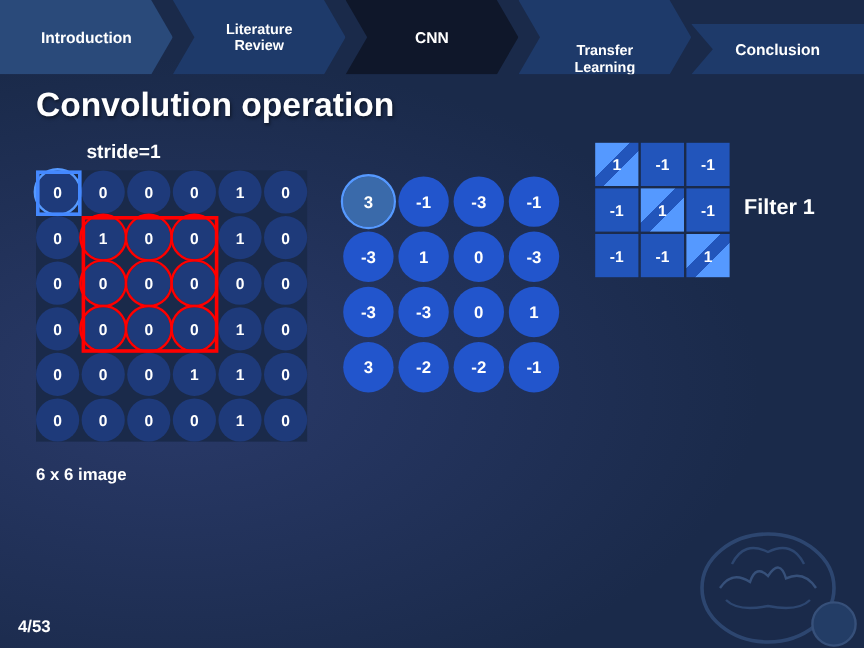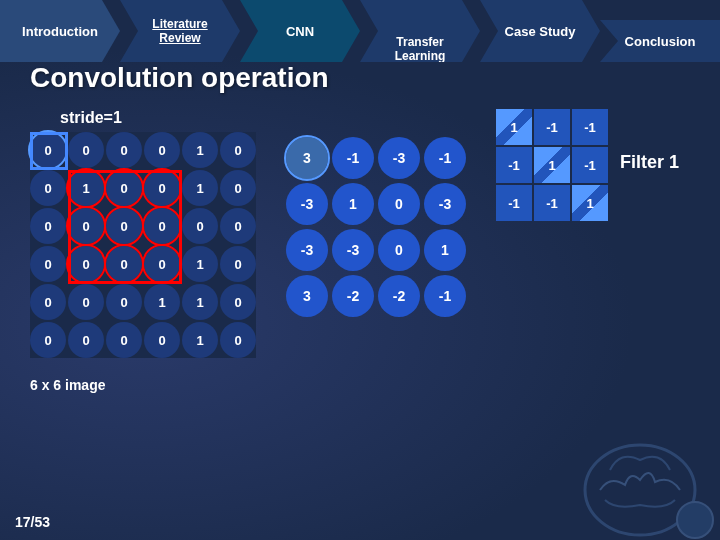--- a/index.html
+++ b/index.html
@@ -47,36 +47,36 @@
     .nav-item:first-child {
       clip-path: polygon(0 0, calc(100% - 18px) 0, 100% 50%, calc(100% - 18px) 100%, 0 100%);
     }
 
     .nav-item:last-child {
       clip-path: polygon(0 0, 100% 0, 100% 100%, 0 100%, 18px 50%);
       margin-top: 20px;
     }
 
     .nav-item.active {
-      background: #0c4a6e;
+      background: #0f172a;
     }
 
     .nav-item.inactive {
       background: #2a4a7a;
     }
 
     .nav-item.dark {
       background: #1e3a6a;
     }
 
     
     .content {
       position: relative;
       z-index: 5;
-      padding: 0 30px;
+      padding: 10px 30px;
     }
 
     .page-title {
       font-size: 28px;
       font-weight: bold;
       color: white;
       margin-bottom: 15px;
       text-shadow: 1px 1px 3px rgba(0,0,0,0.5);
     }
 
@@ -85,21 +85,21 @@
       display: flex;
       flex-direction: column;
       align-items: flex-start;
     }
 
     .stride-label {
       color: white;
       font-size: 16px;
       font-weight: bold;
       margin-bottom: 5px;
-      margin-left: 30px;
+      margin-left: 42px;
     }
 
     .grid-container {
       position: relative;
       display: inline-block;
     }
 
     .image-grid {
       display: grid;
       grid-template-columns: repeat(6, 36px);
@@ -210,30 +210,27 @@
     }
   </style>
 </head>
 <body>
 
 <div class="nav-bar">
   <div class="nav-item inactive">
     <span style="white-space:pre;">Introduction</span>
   </div>
   <div class="nav-item dark">
-    <span style="white-space:pre; text-align:center; font-size:12px;text-decoration:underline;">Literature<br>Review</span>
+    <span style="white-space:pre; text-align:center; font-size:12px;">Literature<br>Review</span>
   </div>
   <div class="nav-item active">
     <span>CNN</span>
   </div>
   <div class="nav-item dark">
     <span style="white-space:pre; text-align:center; font-size:12px;margin-top:36px;">Transfer<br>Learning</span>
-  </div>
-  <div class="nav-item dark">
-    <span>Case Study</span>
   </div>
   <div class="nav-item dark">
     <span>Conclusion</span>
   </div>
 </div>
 
 <div class="content">
   <h1 class="page-title">Convolution operation</h1>
 
   <div style="display:flex; gap:30px; align-items:flex-start; position:relative;">
@@ -330,21 +327,21 @@
             <div style="width: 36px; height: 36px; display: flex; align-items: center; justify-content: center; font-size: 13px; font-weight: bold; color: white; background: rgb(34, 85, 187);">-1</div>
             <div style="width: 36px; height: 36px; display: flex; align-items: center; justify-content: center; font-size: 13px; font-weight: bold; color: white; background: linear-gradient(135deg, rgb(85, 153, 255) 0%, rgb(85, 153, 255) 40%, rgb(34, 85, 187) 40%, rgb(34, 85, 187) 60%, rgb(85, 153, 255) 60%, rgb(85, 153, 255) 100%);">1</div>
           </div>
         <div class="filter-label">Filter 1</div>
       </div>
     </div>
 
   </div>
 </div>
 
-<div class="slide-num">17/53</div>
+<div class="slide-num">4/53</div>
 
 <svg class="brain-bg" viewBox="0 0 160 120" xmlns="http://www.w3.org/2000/svg">
   <ellipse cx="80" cy="70" rx="55" ry="45" fill="none" stroke="#3a5a8a" stroke-width="3"></ellipse>
   <path d="M50 50 Q60 30 80 40 Q100 30 110 50" fill="none" stroke="#3a5a8a" stroke-width="2"></path>
   <path d="M40 70 Q50 55 65 65 Q70 50 80 60 Q90 45 95 62 Q110 55 120 70" fill="none" stroke="#4a6a9a" stroke-width="2"></path>
   <path d="M45 80 Q55 90 80 85 Q105 90 115 80" fill="none" stroke="#3a5a8a" stroke-width="2"></path>
   <circle cx="135" cy="100" r="18" fill="#2a4a7a" stroke="#4a6a9a" stroke-width="2"></circle>
 </svg>
 
 </body></html>

